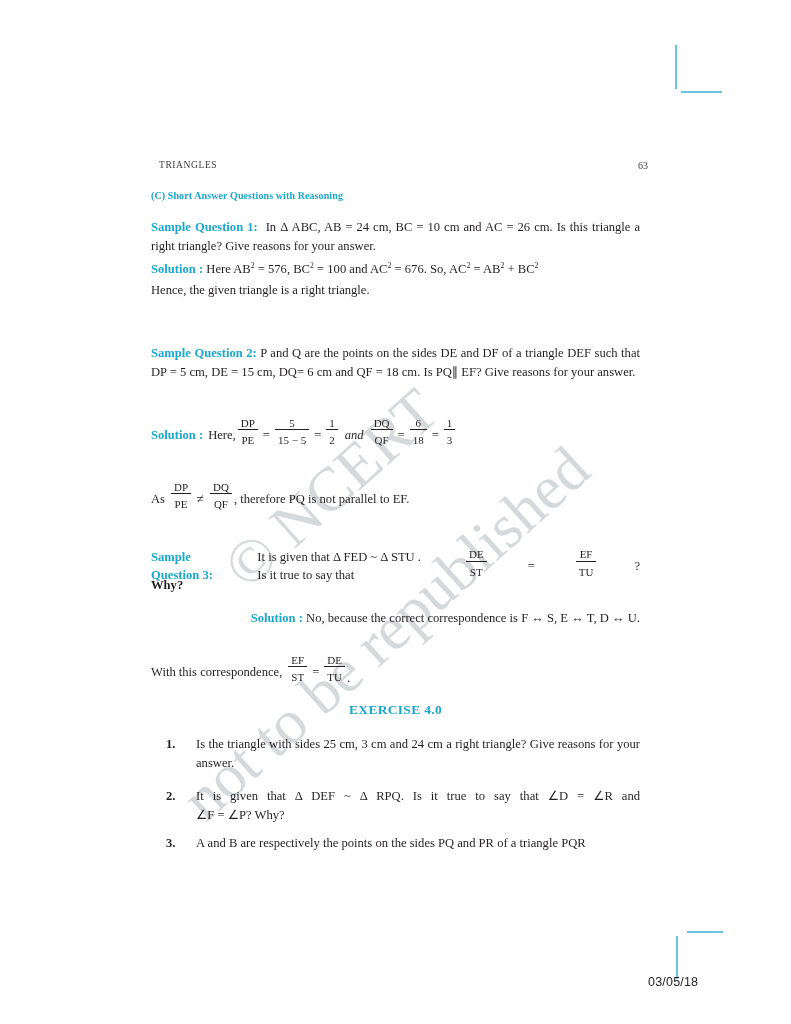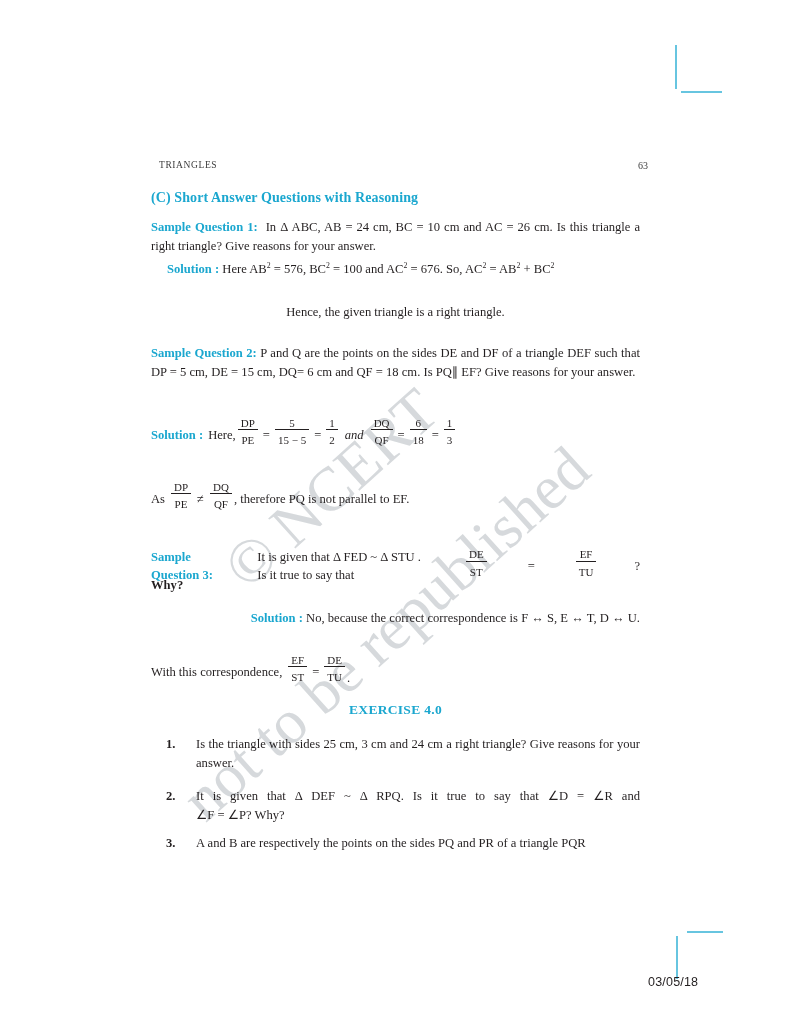--- a/index.html
+++ b/index.html
@@ -73,21 +73,21 @@
     z-index: 2;
     gap: 20px;
   }
   #running-head .page-no { letter-spacing: 0; font-size: 10px; }
 
   h2.section-heading {
     margin: 0;
     position: absolute;
     left: 151px;
     top: 190px;
-    font-size: 14px;
+    font-size: 10px;
     font-weight: bold;
     color: #1ba7cf;
     letter-spacing: 0.1px;
   }
 
   .para {
     position: absolute;
     left: 151px;
     width: 489px;
     font-size: 12.6px;
@@ -190,28 +190,28 @@
   <span>TRIANGLES</span>
   <span class="page-no">63</span>
 </div>
 
 <h2 class="section-heading">(C) Short Answer Questions with Reasoning</h2>
 
 <div class="para" style="top:218px;">
   <span class="lbl">Sample Question 1:</span><span>&nbsp; </span><span><span>In </span><span>Δ</span><span> ABC,  AB = 24 cm, BC = 10 cm and AC = 26 cm. Is this triangle a right triangle? Give reasons for your answer.</span></span>
 </div>
 
-<div class="para" style="top:260px;margin-left:16px;">
+<div class="para" style="top:260px;">
   <span class="lbl">Solution :</span>
   <span>
     <span>Here AB</span><sup>2</sup><span> = 576, BC</span><sup>2</sup><span> = 100 and  AC</span><sup>2</sup><span> = 676. So, AC</span><sup>2</sup><span> = AB</span><sup>2</sup><span> + BC</span><sup>2</sup>
   </span>
 </div>
 
-<div class="para" style="top:303px; text-align:center;">Hence, the given triangle is a right triangle.</div>
+<div class="para" style="top:281px; text-align:left;">Hence, the given triangle is a right triangle.</div>
 
 <div class="para" style="top:344px;">
   <span class="lbl">Sample Question 2:</span>
   <span>P and Q are the points on the sides DE and DF of a triangle DEF such that DP = 5 cm, DE = 15 cm,  DQ= 6 cm and  QF = 18 cm. Is PQ∥ EF? Give reasons for your answer.</span>
 </div>
 
 <div class="eqline" style="top:418px;">
   <span class="lbl">Solution :</span>
   <span style="margin-left:5px;">Here,</span>
   <span class="frac">

